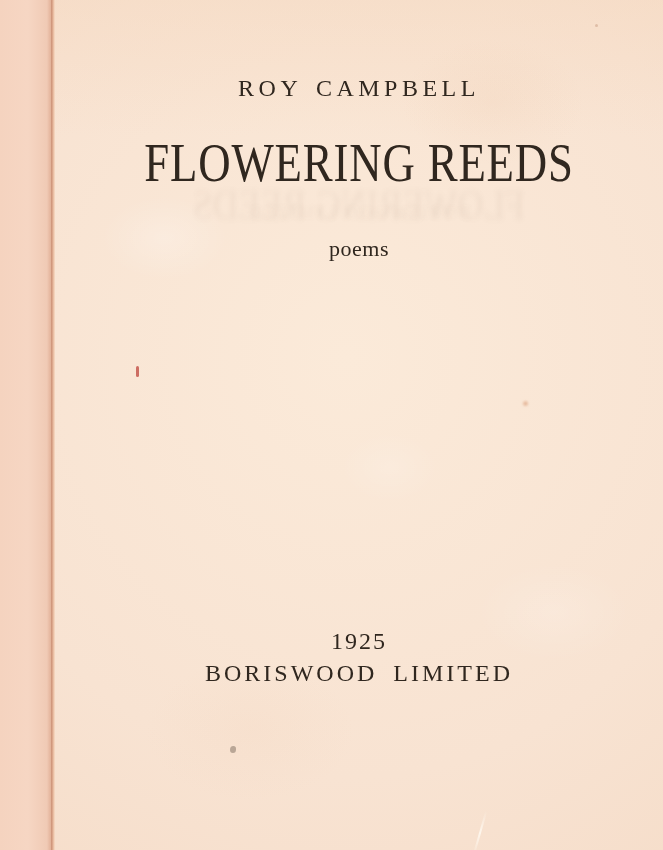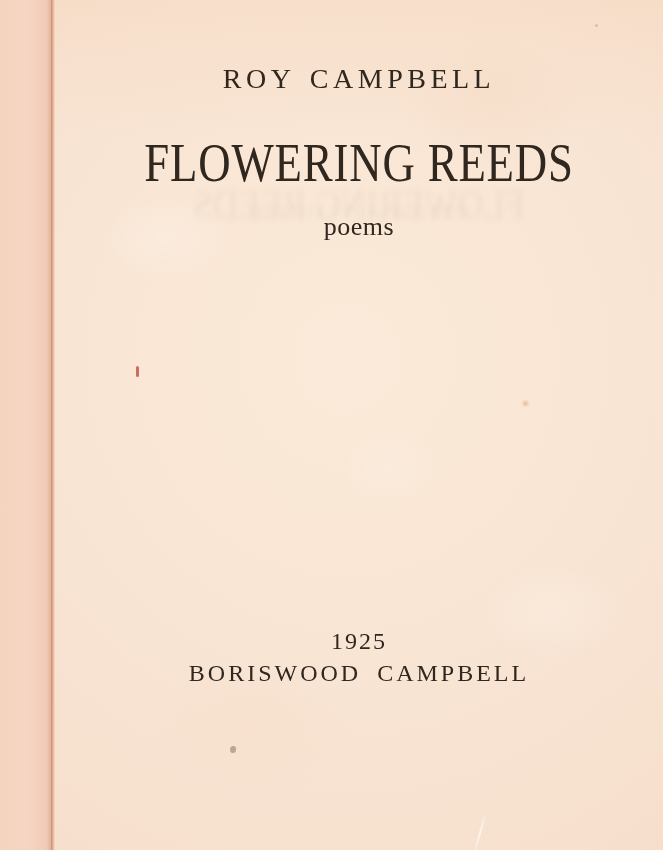--- a/index.html
+++ b/index.html
@@ -72,22 +72,22 @@
   .page .line {
     position: absolute;
     left: 0; right: 0;
     text-align: center;
     line-height: 1;
     color: var(--ink, #30271f);
     white-space: nowrap;
   }
 
   .author {
-    top: 65px;
-    font-size: 28px;
+    top: 76px;
+    font-size: 24px;
     letter-spacing: 4.5px;
     word-spacing: 4px;
   }
 
   .title {
     top: 136px;
     font-size: 54px;
     letter-spacing: 1px;
     font-weight: normal;
     margin: 0;
@@ -116,22 +116,22 @@
   .ghost-2 {
     top: 203px;
     font-size: 19px;
     letter-spacing: 3px;
     opacity: 0.055;
     filter: blur(2.5px);
     transform: scale(-0.9, 1);
   }
 
   .subtitle {
-    top: 214px;
-    font-size: 26px;
+    top: 238px;
+    font-size: 22px;
     letter-spacing: 0.5px;
   }
 
   .year {
     top: 629px;
     font-size: 24px;
     letter-spacing: 2px;
   }
 
   .publisher {
@@ -204,21 +204,21 @@
 
     <h1 class="line title">FLOWERING REEDS</h1>
 
     <div class="ghost ghost-1">FLOWERING REEDS</div>
     <div class="ghost ghost-2">BORISWOOD LIMITED</div>
 
     <div class="line subtitle">poems</div>
 
     <div class="line year">1925</div>
 
-    <div class="line publisher">BORISWOOD CAMPBELL</div>
+    <div class="line publisher">BORISWOOD LIMITED</div>
 
     <div class="red-mark"></div>
     <div class="speck"></div>
     <div class="faint-dot"></div>
     <div class="tiny-speck"></div>
     <div class="scratch"></div>
   </div>
 
 </div>
 

